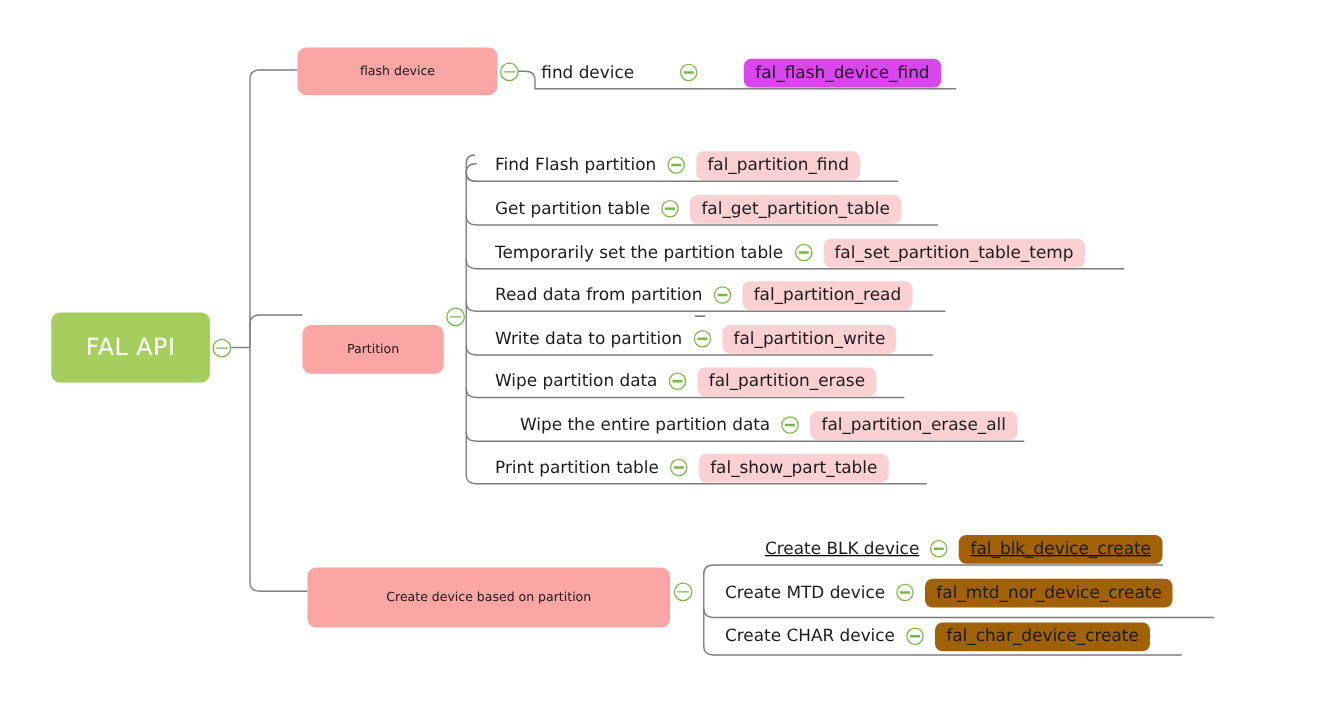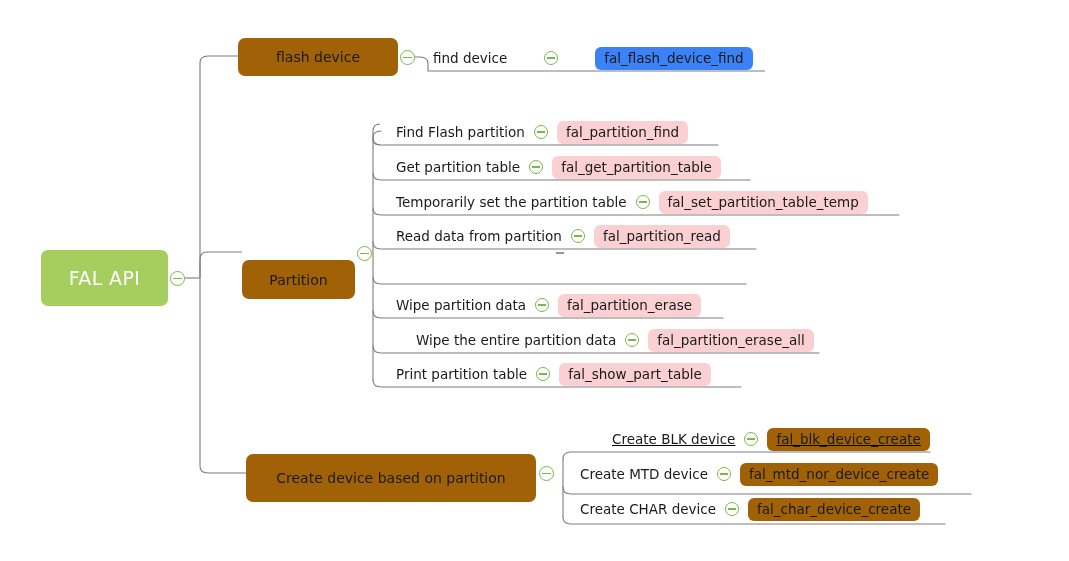--- a/index.html
+++ b/index.html
@@ -22,24 +22,24 @@
     color:#ffffff;
     border-radius:7px;
     font-size:19px;
     letter-spacing:.4px;
   }
 
   
   .l1-node{
     position:absolute;
     display:flex;align-items:center;justify-content:center;
-    background:#a16207;
+    background:#fca5a5;
     color:#1a1a1a;
     border-radius:7px;
-    font-size:14px;
+    font-size:10px;
     white-space:nowrap;
   }
 
   
   .leaf{
     position:absolute;
     display:flex;align-items:center;
     white-space:nowrap;
     height:26px;
   }
@@ -50,21 +50,21 @@
   }
   .badge{
     border-radius:6px;
     padding:3px 9px 4px 9px;
     font-size:13.5px;
     color:#1a1a1a;
     margin-left:9px;
     white-space:nowrap;
   }
   .badge.pink{background:#fbd0d2;}
-  .badge.orange{background:#3b82f6;}
+  .badge.orange{background:#d946ef;}
   .badge.green{background:#a16207;}
 
   
   .toggle{
     width:14px;height:14px;
     border:1.4px solid #7ab648;
     border-radius:50%;
     position:relative;
     flex:0 0 auto;
     background:#ffffff;
@@ -162,20 +162,25 @@
     <span class="toggle"></span>
     <span class="badge pink">fal_set_partition_table_temp</span>
   </div>
 
   <div class="leaf" style="left:396px;top:223px;">
     <span class="leaf-label">Read data from partition</span>
     <span class="toggle"></span>
     <span class="badge pink">fal_partition_read</span>
   </div>
 
+  <div class="leaf" style="left:396px;top:258px;">
+    <span class="leaf-label">Write data to partition</span>
+    <span class="toggle"></span>
+    <span class="badge pink">fal_partition_write</span>
+  </div>
 
   <div class="leaf" style="left:396px;top:292px;">
     <span class="leaf-label">Wipe partition data</span>
     <span class="toggle"></span>
     <span class="badge pink">fal_partition_erase</span>
   </div>
 
   <div class="leaf" style="left:416px;top:327px;">
     <span class="leaf-label">Wipe the entire partition data</span>
     <span class="toggle"></span>

